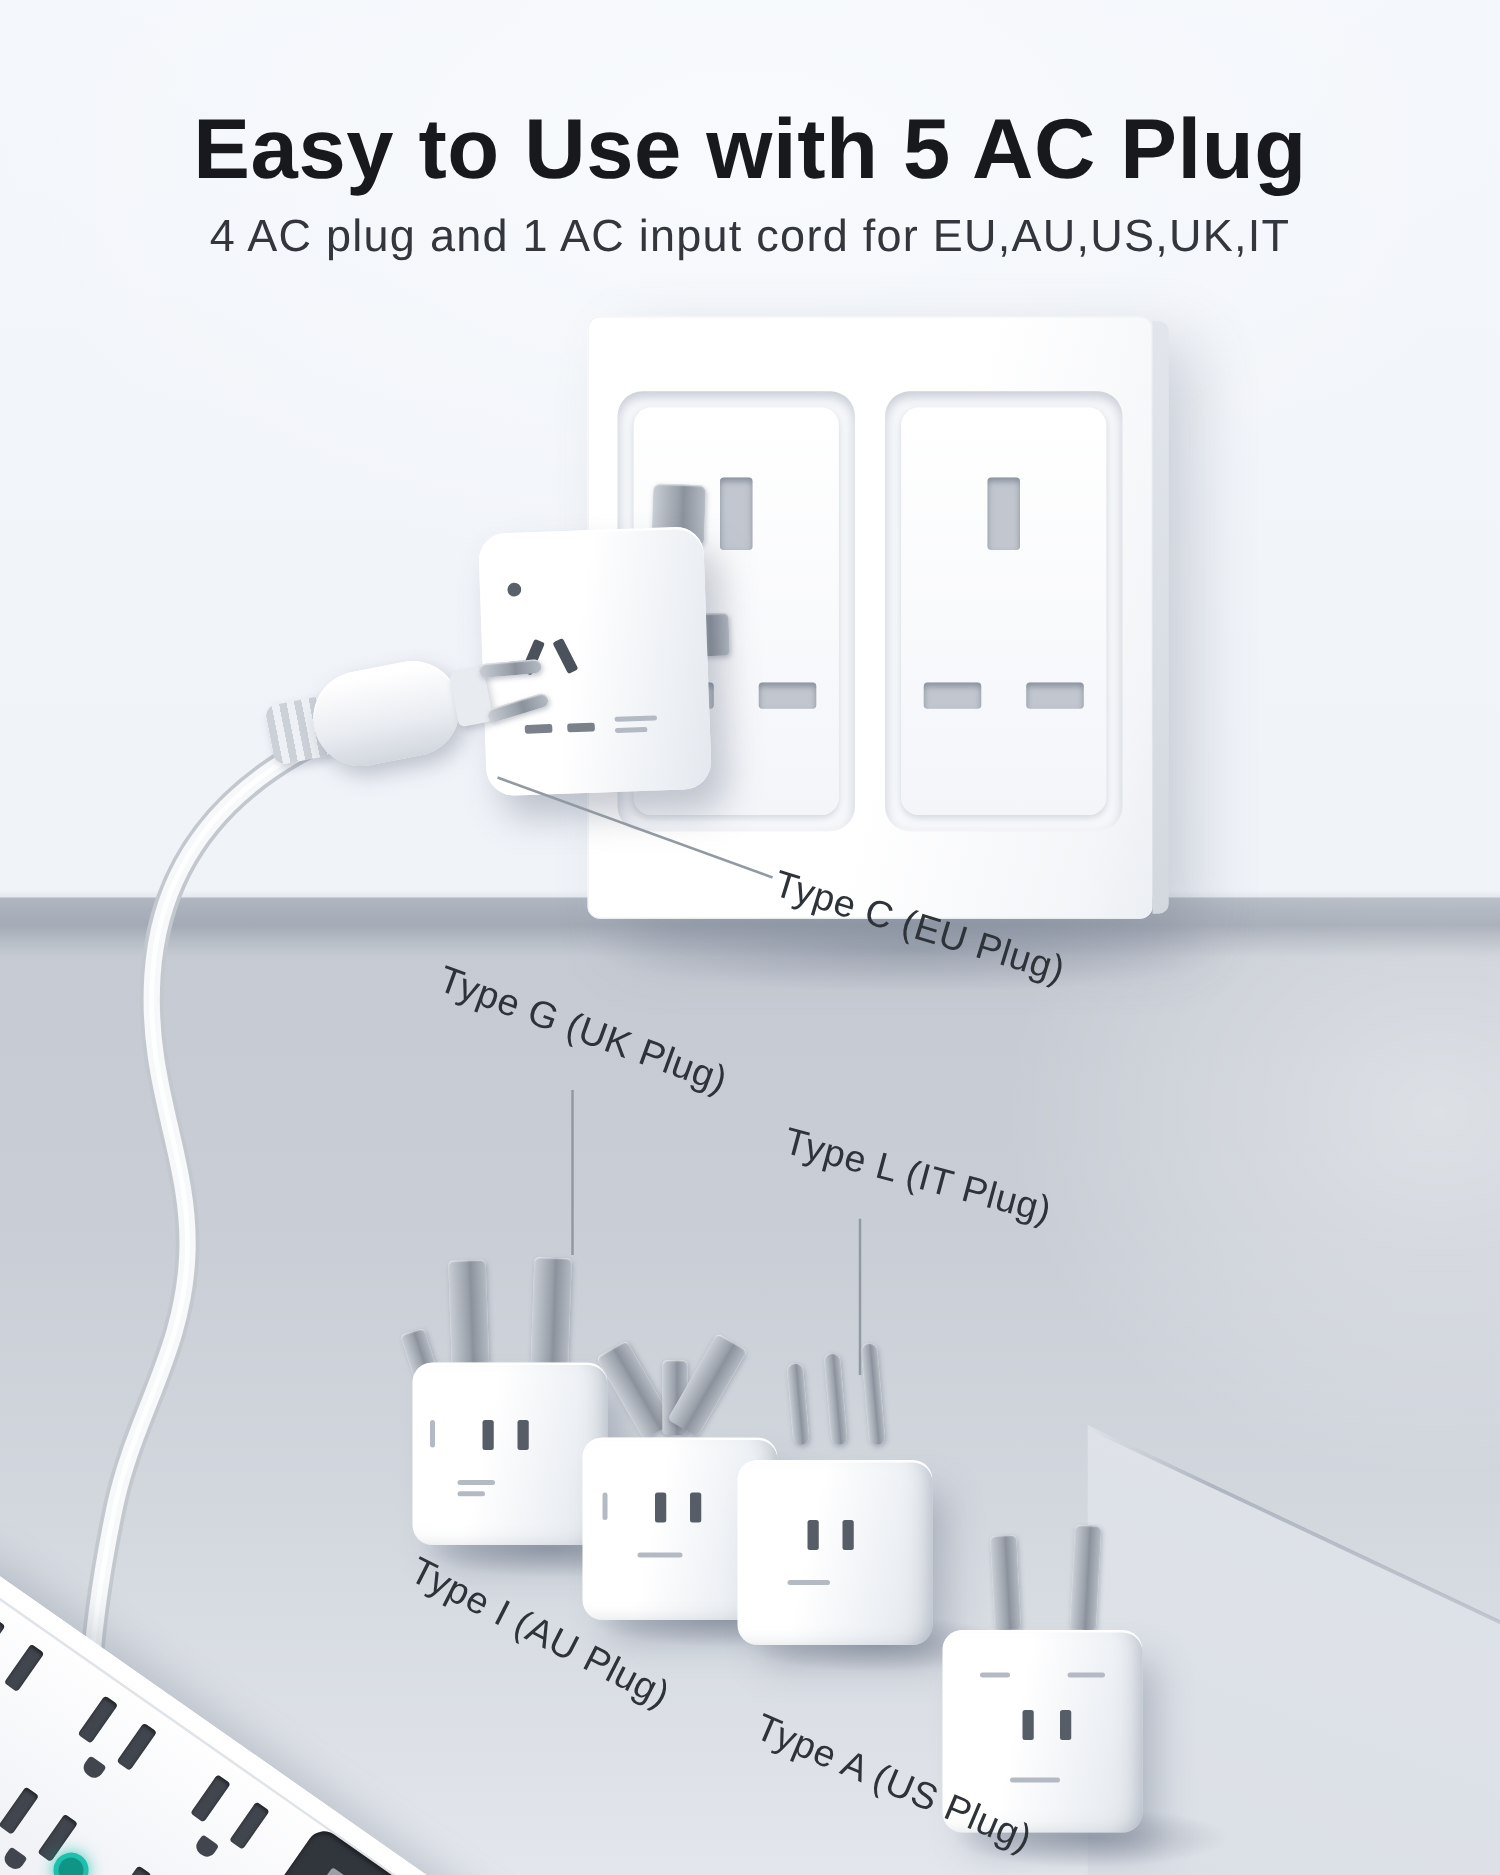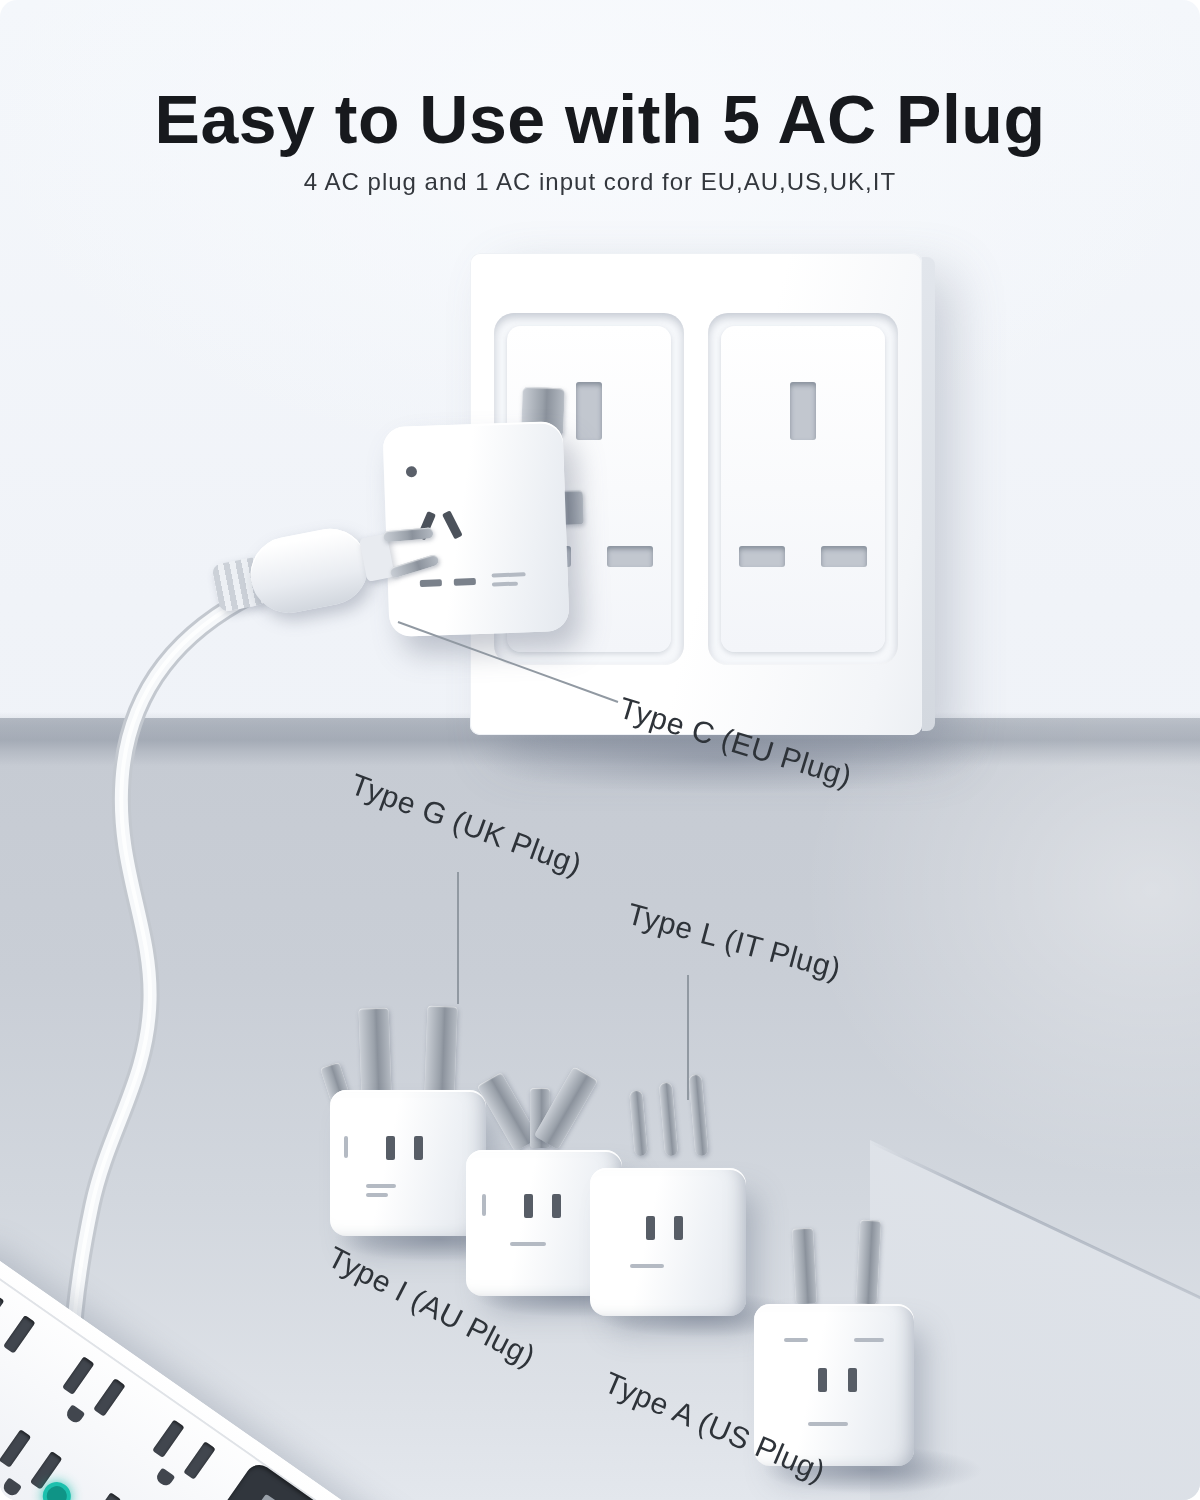--- a/index.html
+++ b/index.html
@@ -1,20 +1,19 @@
 <!DOCTYPE html>
 <html><head>
 <meta charset="utf-8">
 <style>
   html,body{margin:0;padding:0;background:#ffffff;}
   .canvas{
     position:relative;width:1200px;height:1500px;overflow:hidden;
     font-family:"Liberation Sans", sans-serif;
     background:linear-gradient(180deg,#f4f7fb 0%,#f0f3f8 40%,#edf1f6 100%);
-    border-radius:17px;
   }
   
   .wall{position:absolute;inset:0;z-index:0;
     background:radial-gradient(ellipse 900px 500px at 50% 8%, #f8fafd 0%, rgba(248,250,253,0) 70%);}
   .ledge{position:absolute;left:0;top:718px;width:1200px;height:782px;z-index:1;
     background:linear-gradient(180deg,#b7bdc6 0px,#c6cbd3 34px,#c9ced6 260px,#d2d7de 480px,#dde1e7 680px,#e3e7ed 782px);}
   .ledge-light{position:absolute;left:0;top:718px;width:1200px;height:782px;z-index:1;
     background:radial-gradient(ellipse 500px 420px at 96% 22%, rgba(255,255,255,.38), rgba(255,255,255,0) 70%);}
   .ledge-corner{position:absolute;inset:0;z-index:2;
     clip-path:polygon(72.5% 76%,100% 86.5%,100% 100%,72.5% 100%);
@@ -25,21 +24,21 @@
   .wall-ledge-shadow{position:absolute;left:0;top:712px;width:1200px;height:54px;z-index:2;
     background:linear-gradient(180deg,rgba(104,114,130,0) 0%,rgba(104,114,130,.20) 28%,rgba(104,114,130,.32) 52%,rgba(104,114,130,0) 100%);}
   .plate-ground-shadow{position:absolute;left:470px;top:724px;width:520px;height:70px;z-index:3;
     background:radial-gradient(closest-side,rgba(88,98,118,.30),rgba(88,98,118,0));}
 
   
   .header{position:absolute;left:0;top:0;width:1200px;text-align:center;z-index:11;}
   .title{margin:0;position:absolute;left:0;top:80px;width:1200px;
     font-size:68px;font-weight:600;letter-spacing:.5px;color:#17191d;}
   .subtitle{margin:0;position:absolute;left:0;top:168px;width:1200px;
-    font-size:24px;font-weight:400;letter-spacing:1px;color:#33373d;}
+    font-size:36px;font-weight:400;letter-spacing:1px;color:#33373d;}
 
   
   .wallplate{position:absolute;left:470px;top:253px;width:452px;height:482px;z-index:4;
     border-radius:10px;background:linear-gradient(105deg,#ffffff 55%,#f3f5f8 90%,#eceff3);
     box-shadow:30px 22px 52px rgba(104,114,132,.30), inset 0 0 0 1px #eef1f5;}
   .plate-edge{position:absolute;right:-13px;top:4px;width:13px;height:474px;
     border-radius:0 8px 8px 0;background:linear-gradient(180deg,#e2e6ec,#d3d8df);}
   .socket{position:absolute;top:60px;width:190px;height:352px;border-radius:20px;
     background:#f6f8fb;
     box-shadow:inset 0 4px 9px rgba(122,132,150,.40), inset 0 -1px 2px rgba(255,255,255,.9);}

